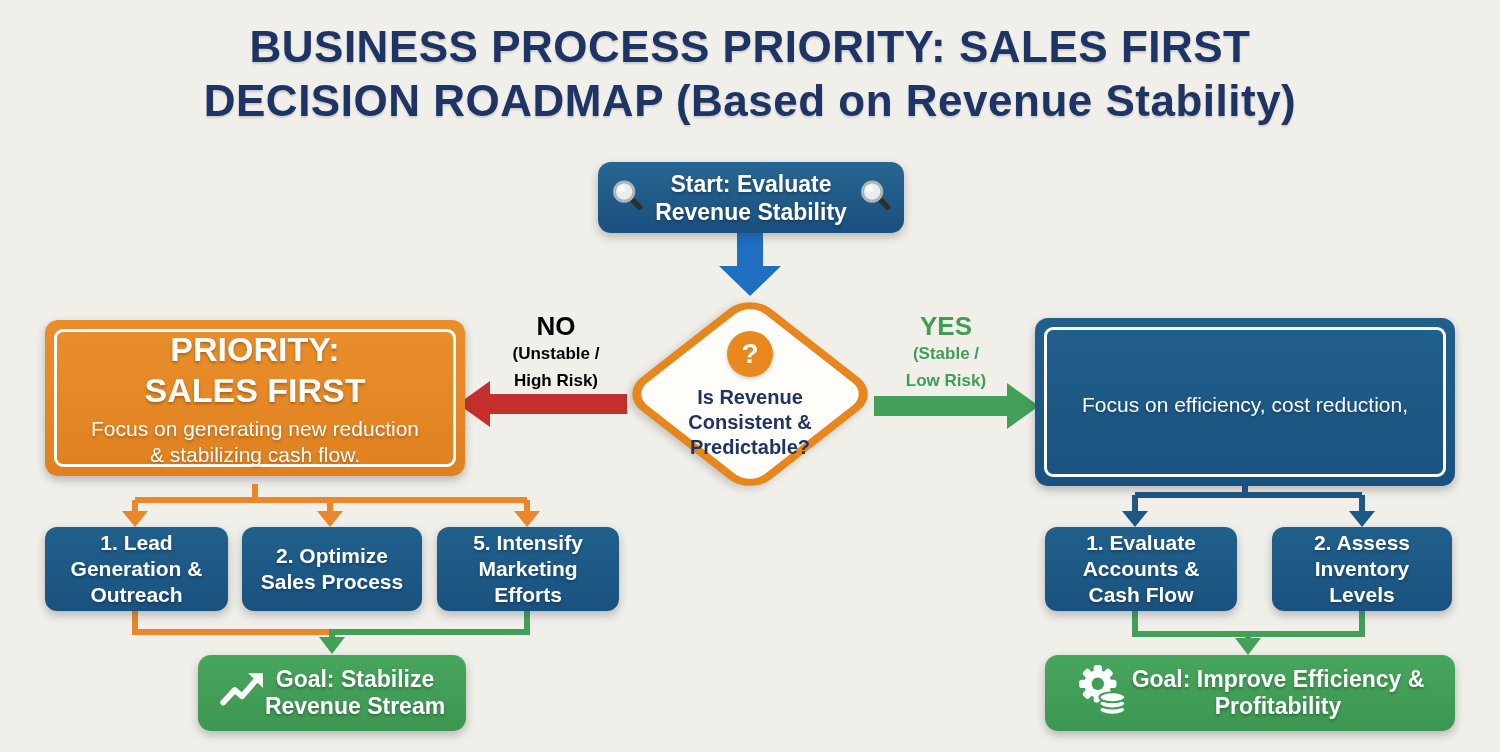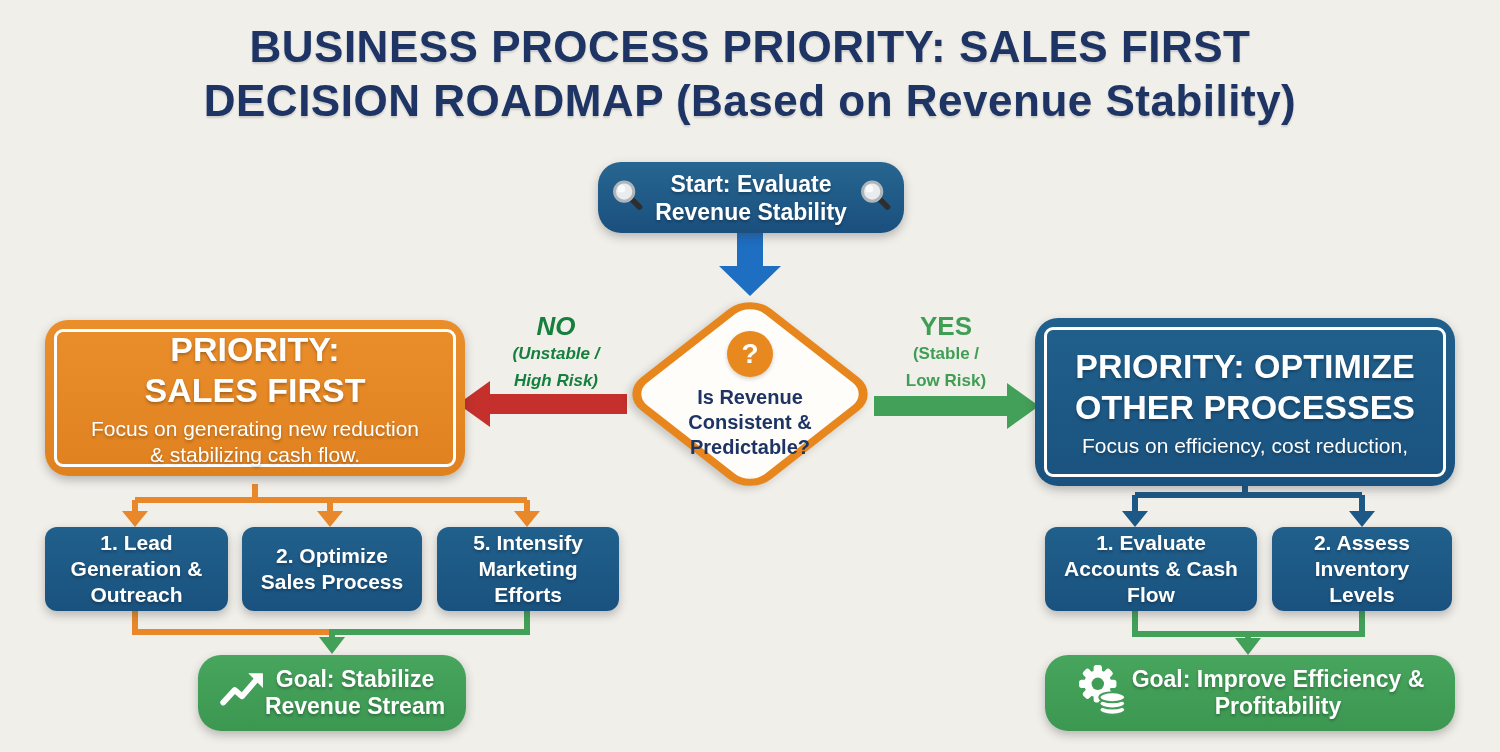--- a/index.html
+++ b/index.html
@@ -9,21 +9,21 @@
   
   .title { position:absolute; top:20px; left:0; width:100%; text-align:center;
            color:#1d3464; font-weight:800; font-size:44px; line-height:54px;
            letter-spacing:.5px; text-shadow:0 2px 2px rgba(0,0,0,.15); }
 
   
   .node { position:absolute; color:#fff; text-align:center; z-index:2; }
   .blue-grad  { background:linear-gradient(180deg,#276691,#1a4f7e); }
   .blue-flat  { background:linear-gradient(180deg,#21608c,#1a527f); }
   .green-grad { background:linear-gradient(180deg,#47a55d,#3c9751); }
-  .rounded { border-radius:23px; box-shadow:0 4px 10px rgba(50,50,50,.30); }
+  .rounded { border-radius:13px; box-shadow:0 4px 10px rgba(50,50,50,.30); }
   .ts { text-shadow:0 2px 3px rgba(0,0,0,.28); }
 
   
   .start-box { left:598px; top:162px; width:306px; height:71px;
                display:flex; align-items:center; justify-content:center;
                font-size:23px; font-weight:700; line-height:28px; }
   .start-box .mag { position:absolute; top:50%; transform:translateY(-50%); }
   .start-box .mag.left  { left:12px; }
   .start-box .mag.right { right:12px; }
 
@@ -38,41 +38,41 @@
                      align-items:center; justify-content:center; padding-top:2px; }
   .q-badge { width:46px; height:46px; border-radius:50%; background:#e8891f; color:#fff;
              font-size:28px; font-weight:800; display:flex; align-items:center; justify-content:center;
              margin-bottom:8px; box-shadow:0 2px 4px rgba(0,0,0,.18); }
   .diamond-text { color:#1d3464; font-weight:800; font-size:20px; line-height:25px; text-align:center; }
 
   
   .branch-label { position:absolute; top:312px; text-align:center; z-index:2; }
   .branch-label .big { font-size:26px; font-weight:800; line-height:28px; }
   .branch-label .small { font-size:17px; font-weight:600; line-height:27px; }
-  .no-label  { left:481px; width:150px; color:#15803d;font-style:italic; }
+  .no-label  { left:481px; width:150px; color:#000000; }
   .yes-label { left:871px; width:150px; color:#3f9e54; }
 
   
   .priority-box { padding:9px; }
   .priority-inner { width:100%; height:100%; border:3px solid #fff; border-radius:9px;
                     display:flex; flex-direction:column; align-items:center; justify-content:center; }
   .priority-title { font-size:34px; font-weight:800; line-height:41px; }
   .priority-desc  { font-size:21px; font-weight:500; line-height:26px; margin-top:5px; }
   .orange-box { left:45px; top:320px; width:420px; height:156px;
                 background:linear-gradient(180deg,#ea8e2b,#e08120); }
   .blue-priority-box { left:1035px; top:318px; width:420px; height:168px; }
 
   
   .step-box { top:527px; height:84px; display:flex; align-items:center; justify-content:center;
               font-size:21px; font-weight:600; line-height:26px; border-radius:12px; }
   .step-inner { width:100%; padding:0 10px; }
   .s1 { left:45px;  width:183px; }
   .s2 { left:242px; width:180px; }
   .s3 { left:437px; width:182px; }
-  .r1 { left:1045px; width:212px; }
+  .r1 { left:1045px; width:192px; }
   .r2 { left:1272px; width:180px; }
   .r2 .step-inner { padding:0 24px; }
 
   
   .goal-box { top:655px; height:76px; display:flex; align-items:center; justify-content:center;
               font-size:23px; font-weight:700; line-height:27px; }
   .goal-left  { left:198px; width:268px; }
   .goal-right { left:1045px; width:410px; }
 
   
@@ -190,24 +190,20 @@
       </div>
       <div class="priority-desc ts">
         <div>Focus on generating new reduction</div>
         <div>&amp; stabilizing cash flow.</div>
       </div>
     </div>
   </div>
 
   <div class="node blue-flat rounded priority-box blue-priority-box">
     <div class="priority-inner">
-      <div class="priority-title ts">
-        <div>PRIORITY: OPTIMIZE</div>
-        <div>OTHER PROCESSES</div>
-      </div>
       <div class="priority-desc ts">
         <div>Focus on efficiency, cost reduction,</div>
       </div>
     </div>
   </div>
 
   <div class="node blue-flat rounded step-box s1 ts">
     <div class="step-inner">1. Lead Generation &amp; Outreach</div>
   </div>
   <div class="node blue-flat rounded step-box s2 ts">

